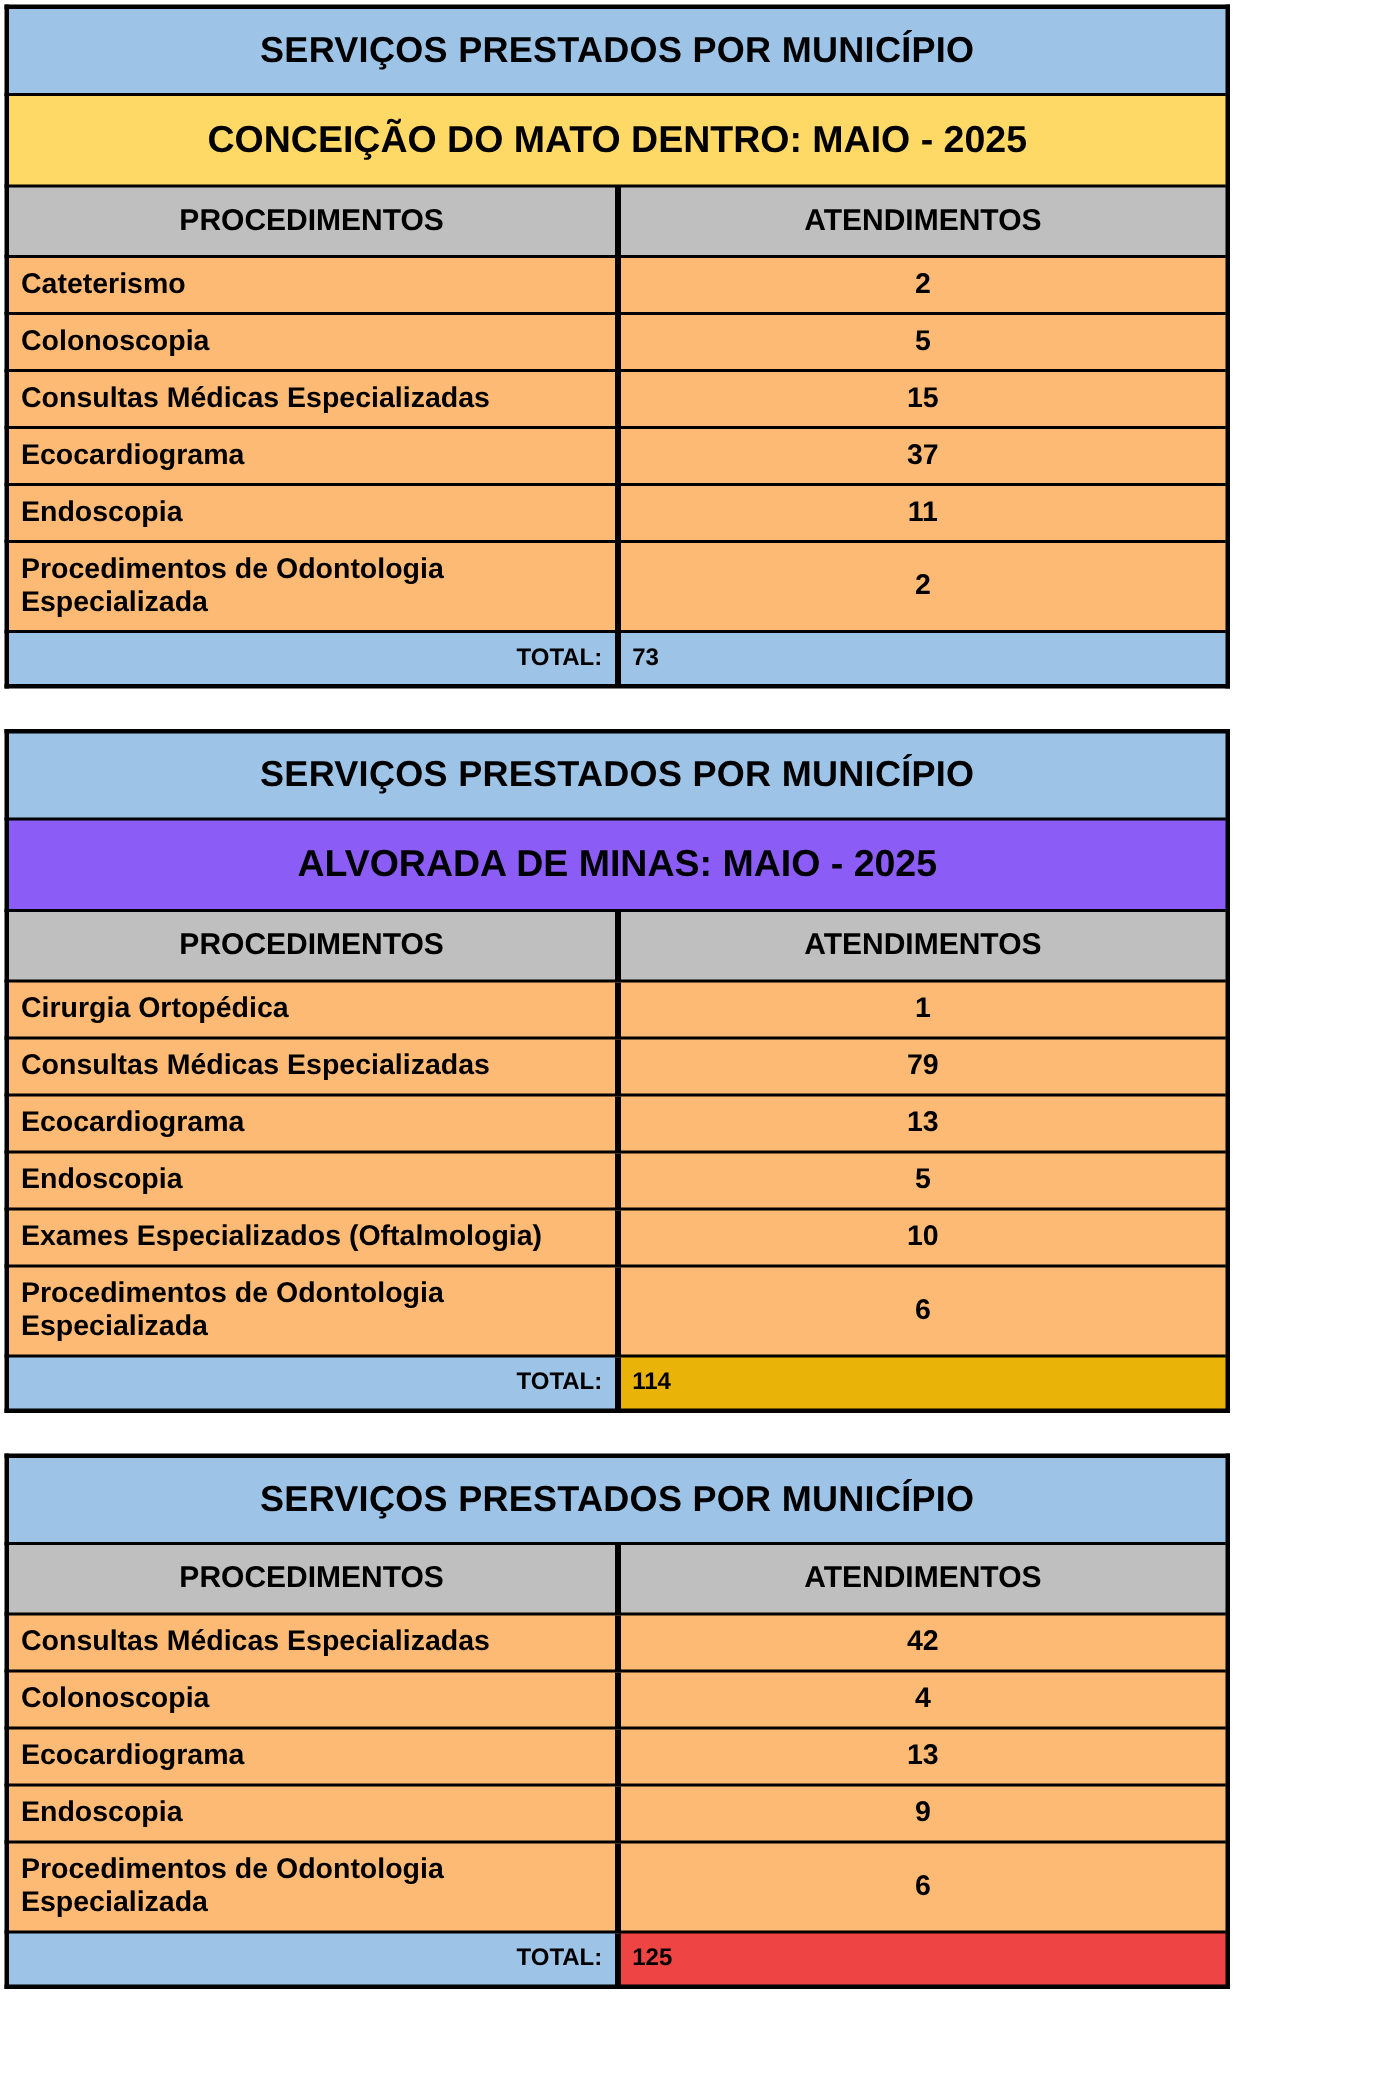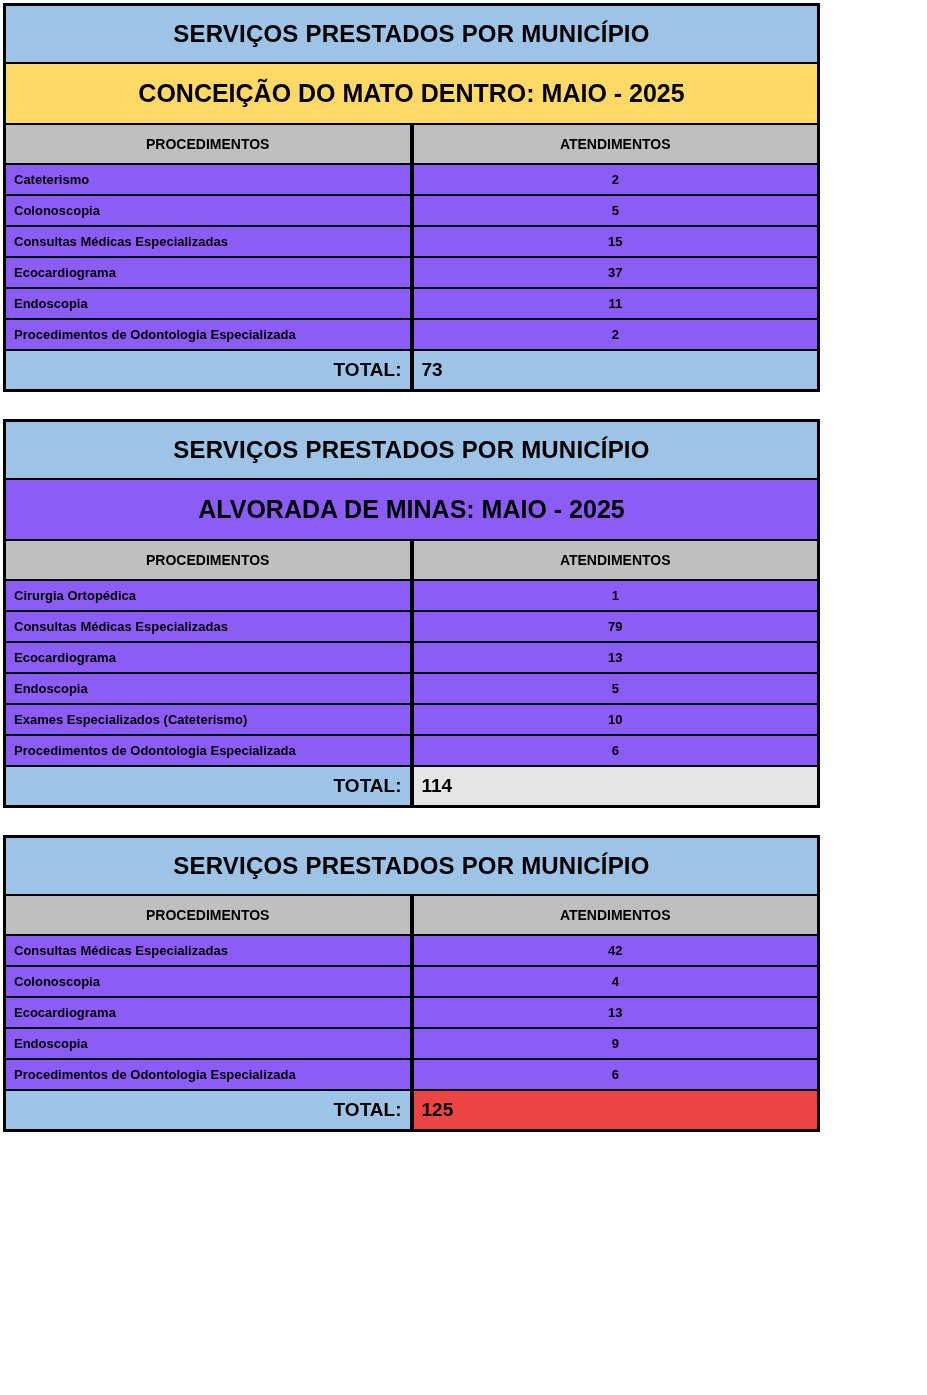--- a/index.html
+++ b/index.html
@@ -39,33 +39,33 @@
     letter-spacing: 0.2px;
   }
   td.muni-title {
     text-align: center;
     font-size: 25px;
     padding: 15px 4px;
   }
   tr.col-header td {
     background: #BFBFBF;
     text-align: center;
-    font-size: 14px;
+    font-size: 20px;
     padding: 11px 4px;
   }
   tr.data-row td {
-    background: #8b5cf6;
-    font-size: 13px;
+    background: #fdba74;
+    font-size: 19px;
     padding: 7px 8px;
   }
   tr.data-row td.proc-cell { text-align: left; }
   tr.data-row td.count-cell { text-align: center; }
   tr.total-row td {
     background: #9DC3E6;
-    font-size: 19px;
+    font-size: 16px;
     padding: 8px 8px;
   }
   tr.total-row td.total-label { text-align: right; }
   tr.total-row td.total-value { text-align: left; }
 </style>
 </head>
 <body>
 
 <div id="page">
   <div id="tables-root">
@@ -134,30 +134,30 @@
           </tr>
           <tr class="data-row">
             <td class="proc-cell proc-col">Ecocardiograma</td>
             <td class="count-cell att-col">13</td>
           </tr>
           <tr class="data-row">
             <td class="proc-cell proc-col">Endoscopia</td>
             <td class="count-cell att-col">5</td>
           </tr>
           <tr class="data-row">
-            <td class="proc-cell proc-col">Exames Especializados (Cateterismo)</td>
+            <td class="proc-cell proc-col">Exames Especializados (Oftalmologia)</td>
             <td class="count-cell att-col">10</td>
           </tr>
           <tr class="data-row">
             <td class="proc-cell proc-col">Procedimentos de Odontologia Especializada</td>
             <td class="count-cell att-col">6</td>
           </tr>
           <tr class="total-row">
         <td class="total-label proc-col" style="background: rgb(157, 195, 230);">TOTAL:</td>
-        <td class="total-value att-col" style="background: #e5e5e5;">114</td>
+        <td class="total-value att-col" style="background: #eab308;">114</td>
       </tr>
     </tbody>
   </table>
 
   <table class="muni-table">
     <tbody>
       <tr>
         <td colspan="2" class="section-header" style="background: rgb(157, 195, 230);">SERVIÇOS PRESTADOS POR MUNICÍPIO</td>
       </tr>
       <tr class="col-header">

